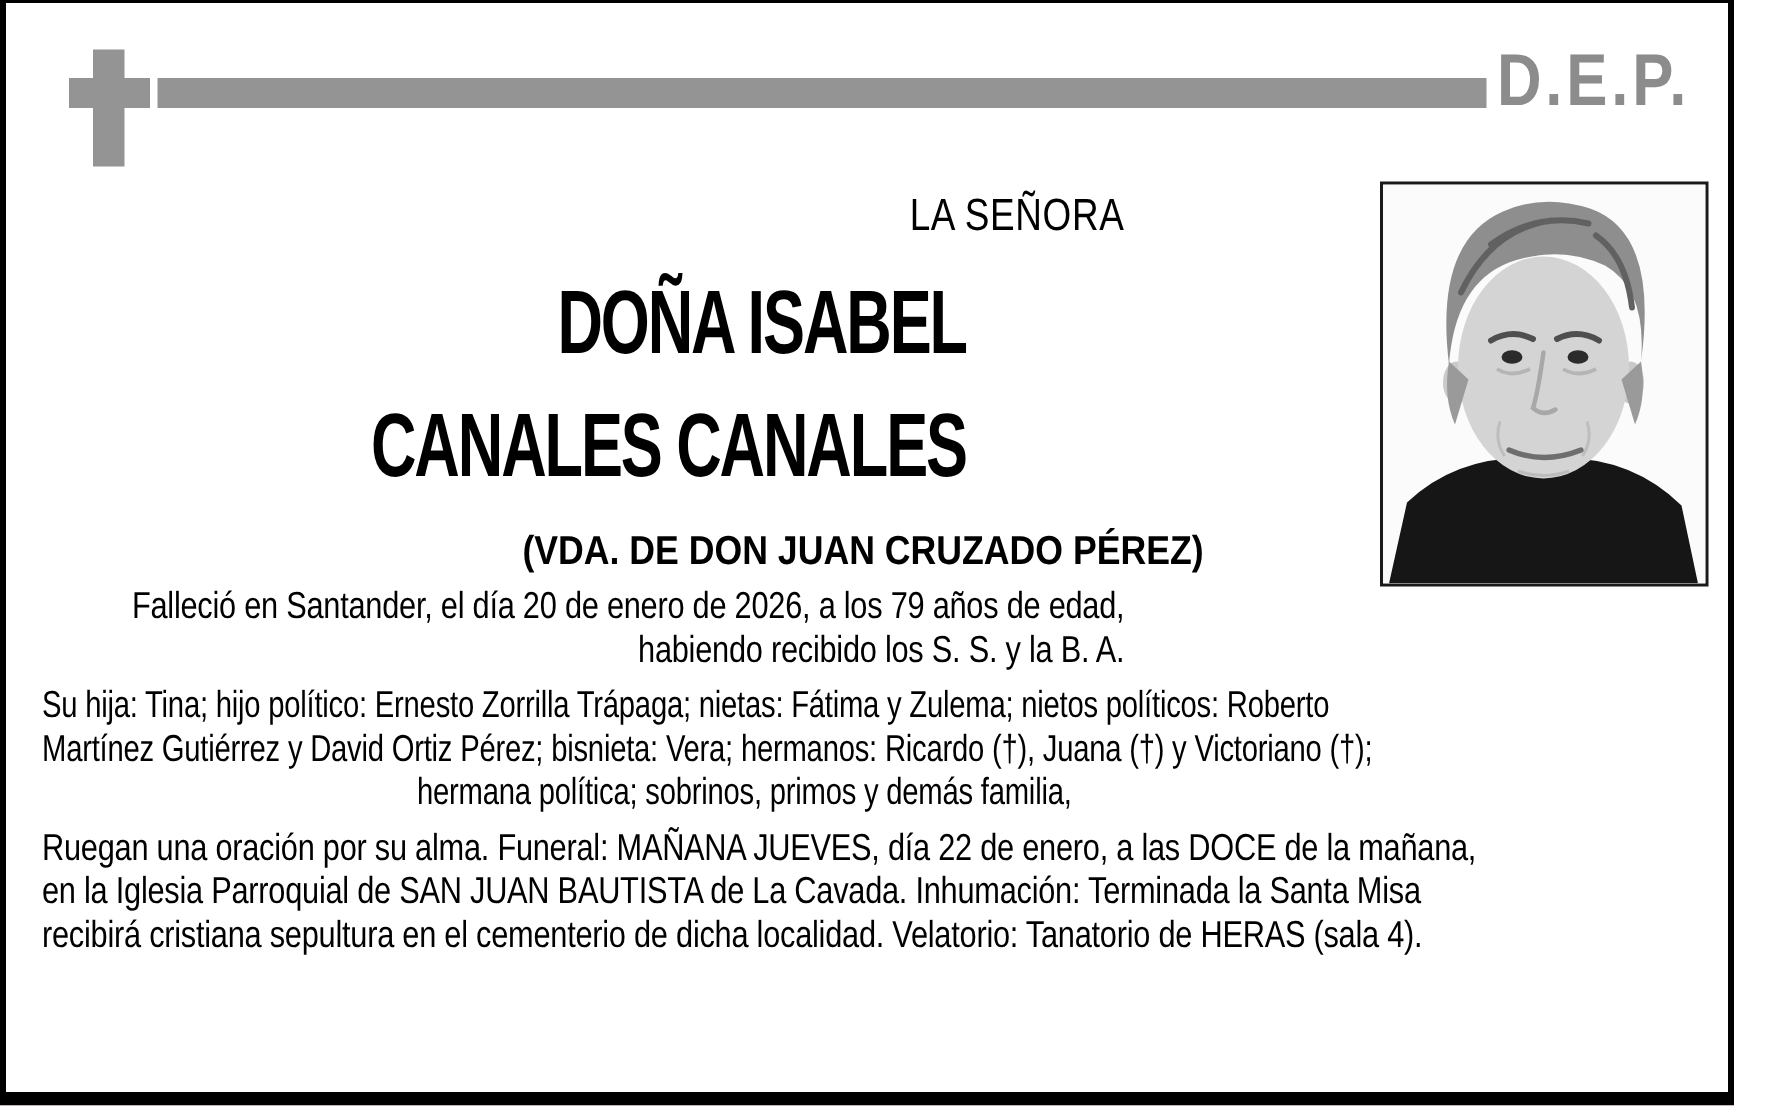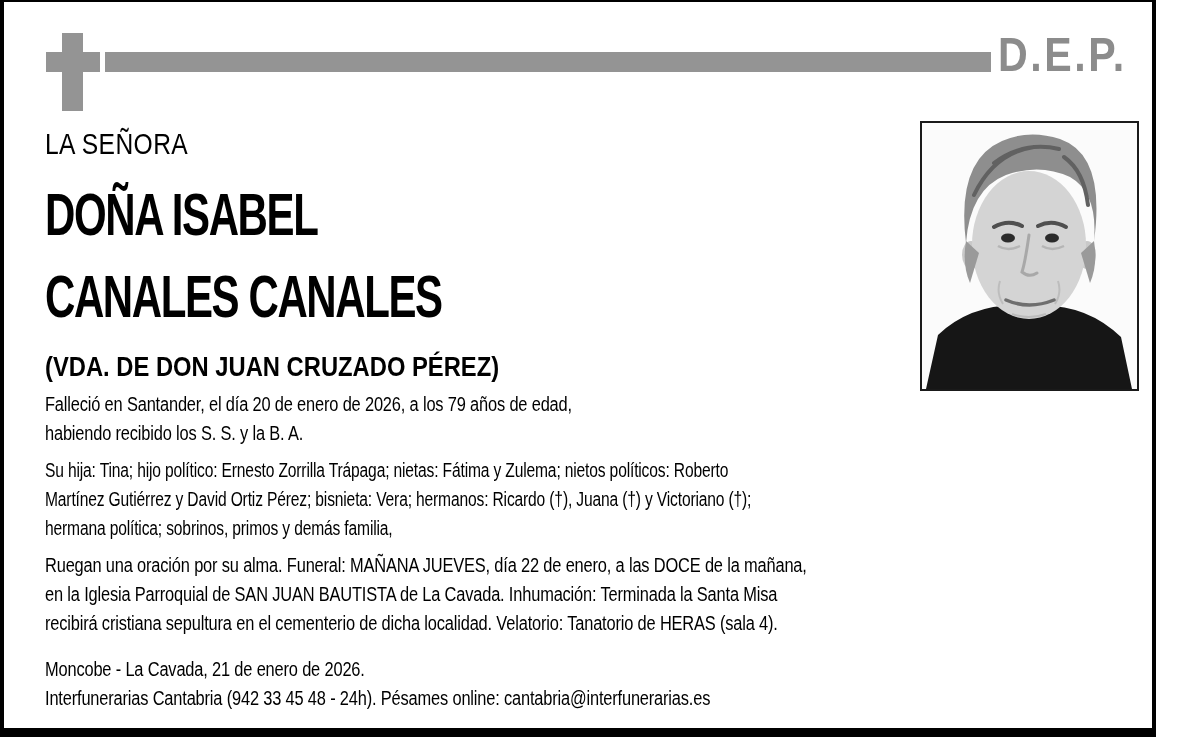--- a/index.html
+++ b/index.html
@@ -48,39 +48,39 @@
   .photo {
     position: absolute; left: 916px; top: 119px;
     width: 219px; height: 270px;
     margin: 0; box-sizing: border-box;
     border: 2px solid #1a1a1a;
     background: #fbfbfb; overflow: hidden;
   }
   .photo svg { display: block; width: 100%; height: 100%; }
   
   .content {
-    position: absolute; left: 41px; top: 126px; width: 880px;
+    position: absolute; left: 24px; top: 126px; width: 880px; text-align: right;
   }
   .line { display: block; white-space: nowrap; transform-origin: 0 0; }
   .sx70 { transform: scaleX(0.70); }
   .sx78 { transform: scaleX(0.78); }
   .sx82 { transform: scaleX(0.82); }
   .sx88 { transform: scaleX(0.88); }
   .intro {
     font-size: 30px; line-height: 32px; letter-spacing: 0.5px;
   }
   .name {
     margin: 14px 0 0 0; font-size: 60px; font-weight: bold;
     letter-spacing: -2px; line-height: 82px;
   }
   .vda {
     margin-top: 14px; font-size: 27px; font-weight: bold; line-height: 30px;
   }
   .para {
-    margin: 8px 0 0 0; font-size: 20px; line-height: 29px; letter-spacing: -0.2px;
+    margin: 8px 0 0 0; font-size: 25px; line-height: 29px; letter-spacing: -0.2px;
   }
   .para.bold { font-weight: normal; }
   .closing { margin-top: 17px; }
 </style>
 </head>
 <body>
 
 <div class="page">
   <div class="notice">
 
@@ -136,20 +136,16 @@
         <span class="line sx78">Martínez Gutiérrez y David Ortiz Pérez; bisnieta: Vera; hermanos: Ricardo (†), Juana (†) y Victoriano (†);</span>
         <span class="line sx78">hermana política; sobrinos, primos y demás familia,</span>
       </p>
 
       <p class="para">
         <span class="line sx82">Ruegan una oración por su alma. Funeral: MAÑANA JUEVES, día 22 de enero, a las DOCE de la mañana,</span>
         <span class="line sx82">en la Iglesia Parroquial de SAN JUAN BAUTISTA de La Cavada. Inhumación: Terminada la Santa Misa</span>
         <span class="line sx82">recibirá cristiana sepultura en el cementerio de dicha localidad. Velatorio: Tanatorio de HERAS (sala 4).</span>
       </p>
 
-      <p class="para closing">
-        <span class="line sx82">Moncobe - La Cavada, 21 de enero de 2026.</span>
-        <span class="line sx82">Interfunerarias Cantabria (942 33 45 48 - 24h). Pésames online: cantabria@interfunerarias.es</span>
-      </p>
     </main>
 
   </div>
 </div>
 
 </body></html>

